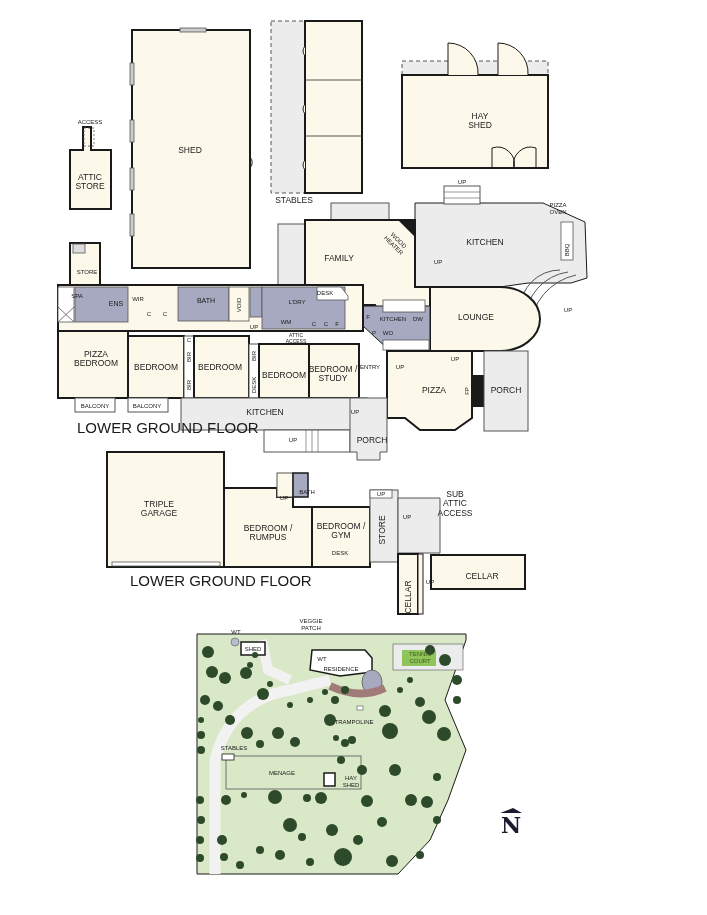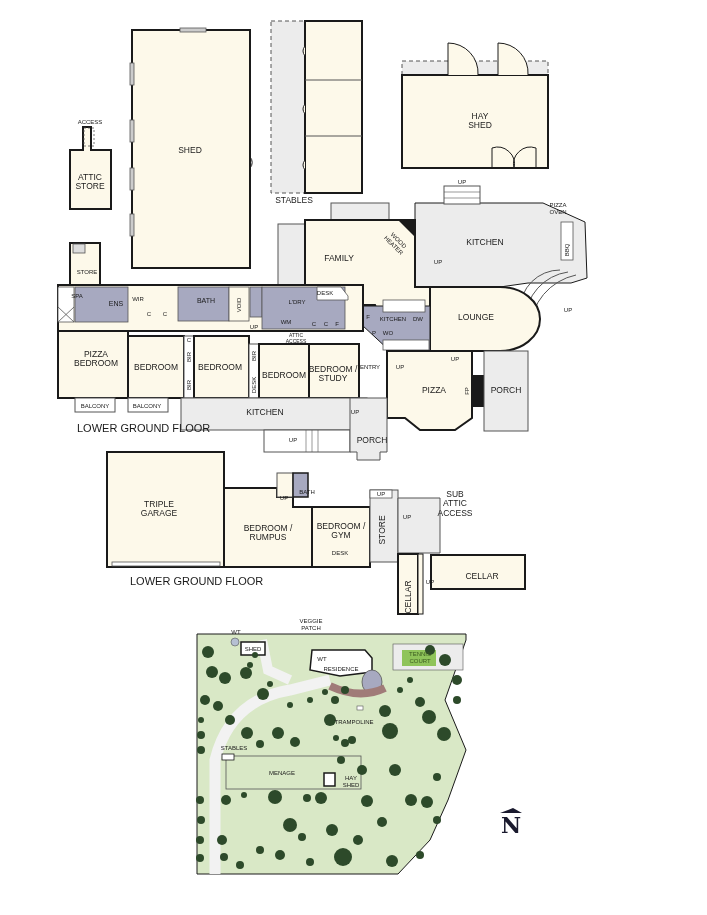--- a/index.html
+++ b/index.html
@@ -1,21 +1,21 @@
 <!DOCTYPE html>
 <html><head>
 <meta charset="utf-8">
 <style>
   html, body { margin:0; padding:0; background:#ffffff; }
   body { width:707px; height:915px; position:relative; overflow:hidden; font-family:"Liberation Sans", sans-serif; }
   svg { position:absolute; left:0; top:0; }
   .lbl { position:absolute; font-family:"Liberation Sans", sans-serif; font-size:8.5px; color:#1a1a1a; text-align:center; line-height:1.1; white-space:nowrap; transform:translate(-50%,-50%); }
   .lbl.sm { font-size:6px; }
   .lbl.md { font-size:7px; }
-  .lbl.lg { font-size:11px;padding-left:20px; }
+  .lbl.lg { font-size:15px;padding-left:20px; }
   .lbl.left { transform:translate(0,-50%); text-align:left; }
   .lbl.rot { transform:translate(-50%,-50%) rotate(-90deg); }
   .lbl.diag { transform:translate(-50%,-50%) rotate(45deg); font-size:6px; }
   .north { position:absolute; left:501px; top:812px; font-family:"DejaVu Serif", serif; font-size:22px; font-weight:bold; color:#1a1a2e; }
 </style>
 </head>
 <body>
 
 <svg width="707" height="915" viewBox="0 0 707 915">
 

